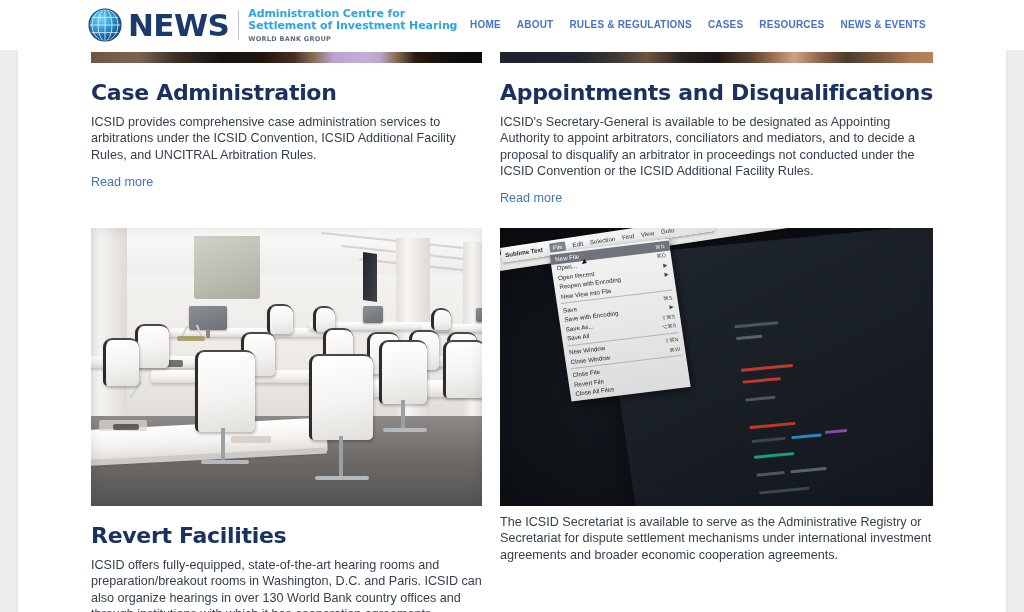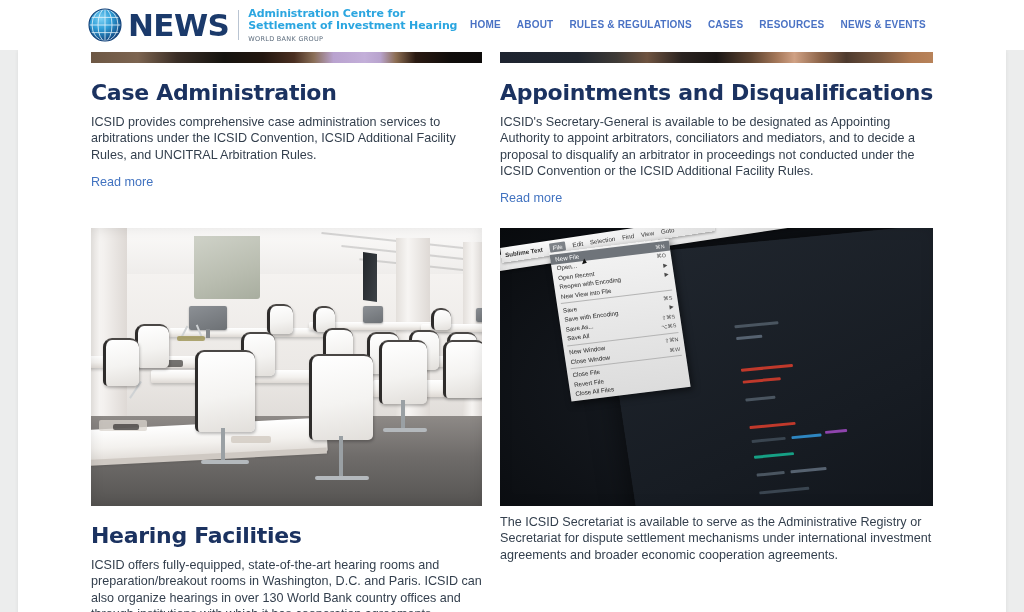--- a/index.html
+++ b/index.html
@@ -64,21 +64,21 @@
     font-family: "DejaVu Sans", sans-serif;
     font-weight: bold;
     font-size: 11px;
     line-height: 12.5px;
     color: #2ba6e0;
     letter-spacing: -0.1px;
     white-space: nowrap;
   }
   .tagline-sub {
     font-family: "DejaVu Sans", sans-serif;
-    font-weight: normal;
+    font-weight: bold;
     font-size: 6.5px;
     letter-spacing: 0.3px;
     color: #5b6b7c;
     margin-top: 2px;
     white-space: nowrap;
   }
 
   
   .nav {
     position: absolute;
@@ -543,21 +543,21 @@
             <div class="chair-base" style="left:292px;top:200px;width:44px;"></div>
 
             <div class="chair" style="left:352px;top:112px;width:42px;height:58px;">
               <div class="chair-back"></div>
             </div>
 
           </div>
           <div class="photo-soft"></div>
         </div>
 
-        <h2 class="card-title">Hearing Facilities</h2>
+        <h2 class="card-title">Revert Facilities</h2>
         <p class="card-body">ICSID offers fully-equipped, state-of-the-art hearing rooms and preparation/breakout rooms in Washington, D.C. and Paris. ICSID can also organize hearings in over 130 World Bank country offices and through institutions with which it has cooperation agreements.</p>
 
       </div>
 
       <div class="card row-bottom">
         <div class="photo">
           <div class="screenphoto">
             <div class="sp-bg"></div>
 
             <div class="sp-editor"></div>

